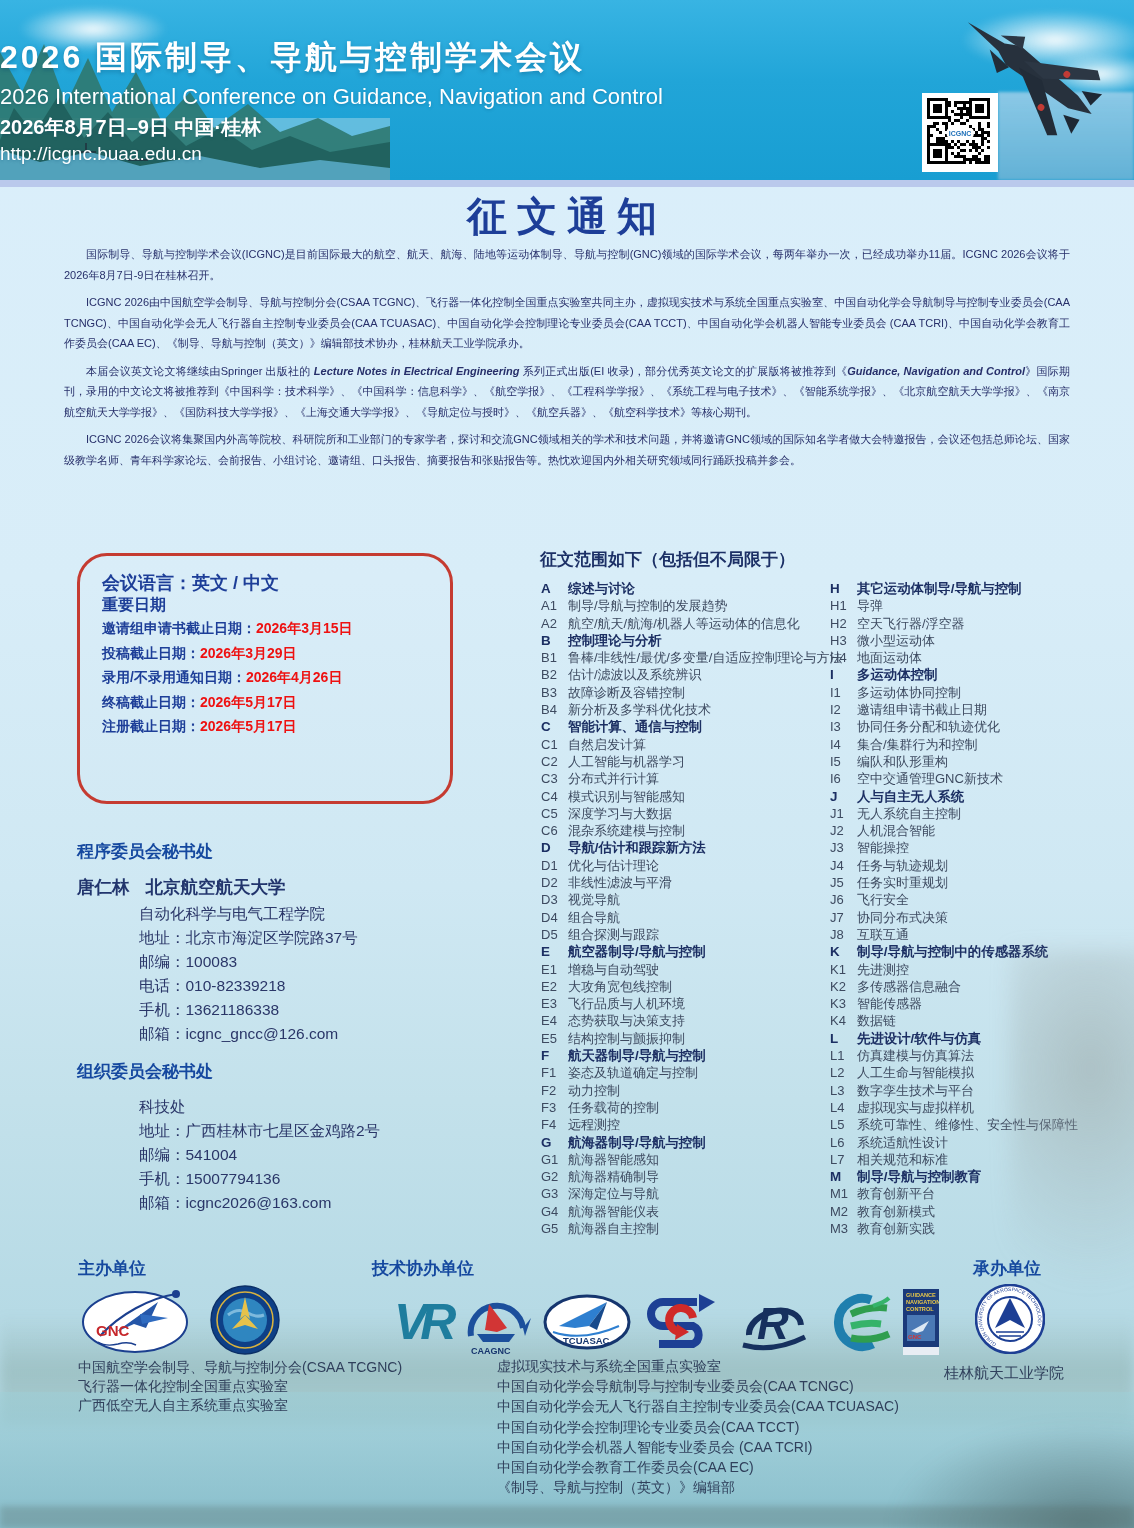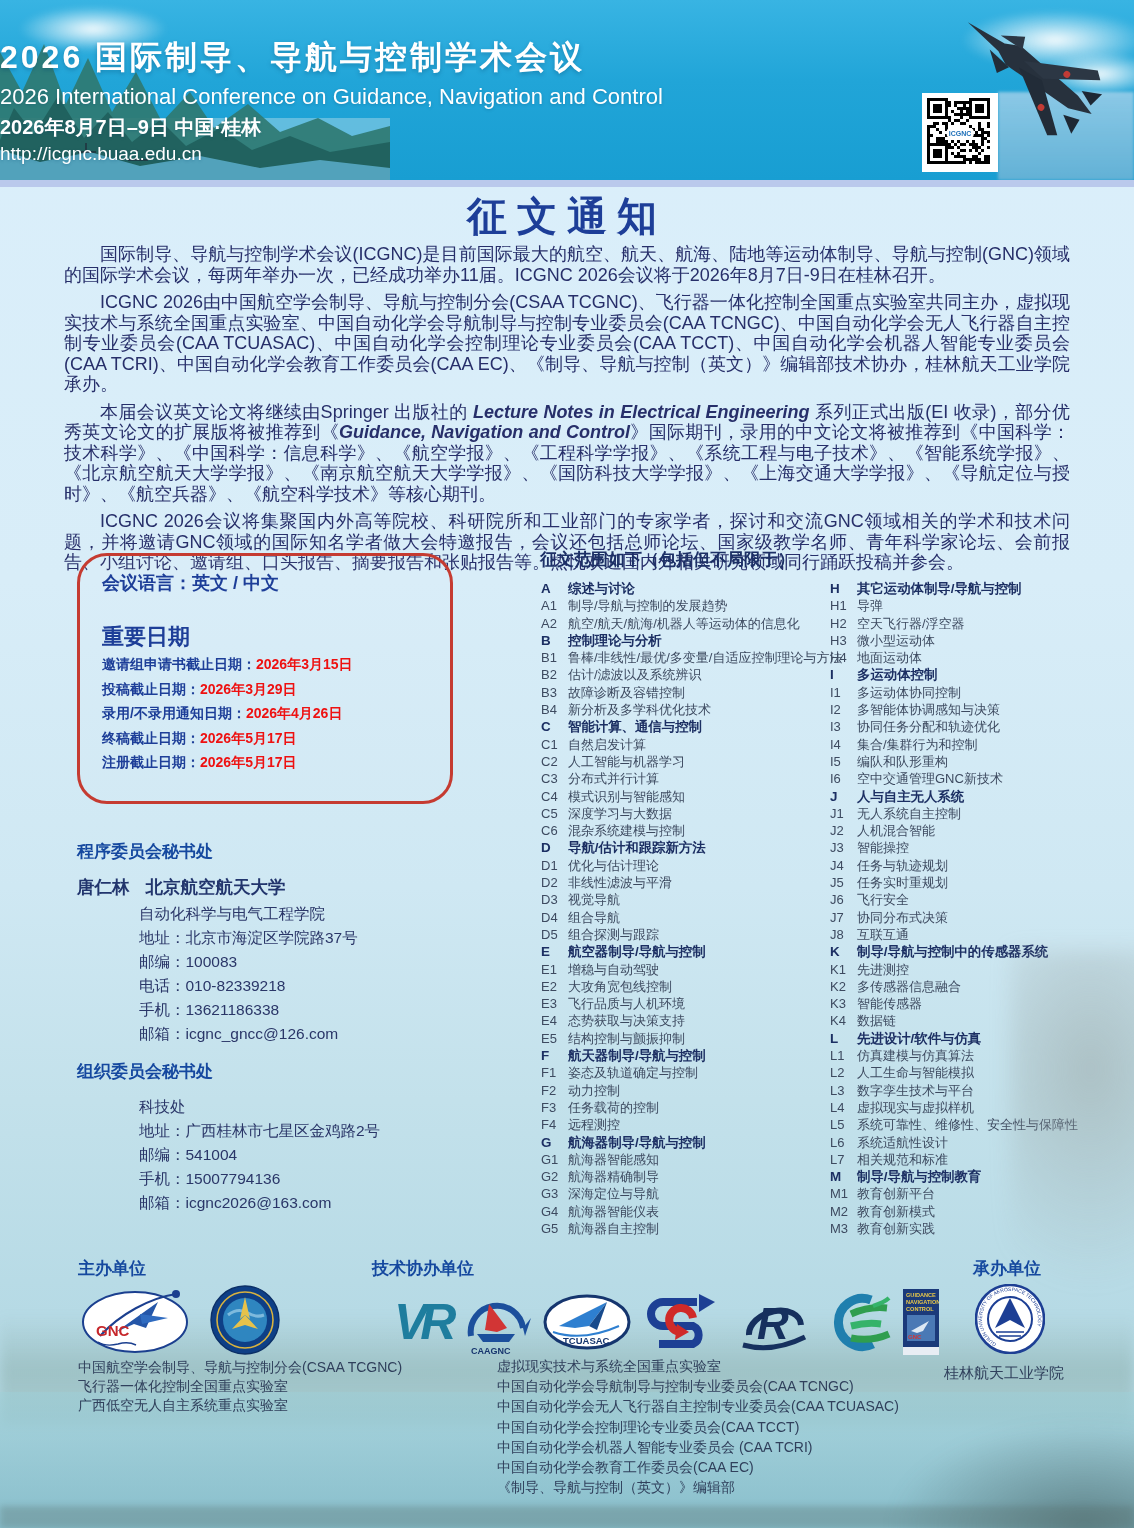--- a/index.html
+++ b/index.html
@@ -18,28 +18,28 @@
   .cloud{position:absolute;background:radial-gradient(ellipse at center,rgba(255,255,255,.95),rgba(255,255,255,0) 70%);filter:blur(3px);border-radius:50%;}
   .campus{position:absolute;left:998px;top:92px;width:136px;height:88px;
           background:linear-gradient(180deg,rgba(196,220,238,.65),rgba(148,190,216,.6));filter:blur(1.5px);}
   .qr{position:absolute;left:922px;top:93px;width:76px;height:79px;background:#ffffff;padding:5px;box-sizing:border-box;}
   .qr-label{position:absolute;left:50%;top:50%;transform:translate(-50%,-50%);background:#ffffff;border-radius:3px;
             color:#1d6fb8;font-size:7px;font-weight:bold;padding:1px 2px;}
   .divider{position:absolute;left:0;top:180px;width:1134px;height:7px;background:#bac9ec;}
   
   .cfp-title{position:absolute;top:189px;width:100%;text-align:center;font-size:40px;font-weight:bold;
              color:#1d3e98;letter-spacing:10px;}
-  .paras{position:absolute;left:64px;top:244px;width:1006px;color:#272f6a;font-size:18px;line-height:20.5px;text-align:justify;}
+  .paras{position:absolute;left:64px;top:244px;width:1006px;color:#272f6a;font-size:11px;line-height:20.5px;text-align:justify;}
   .para{margin:0 0 7px 0;text-indent:2em;}
   .em-seg{font-style:italic;font-weight:bold;}
   
   .infobox{position:absolute;left:77px;top:553px;width:376px;height:251px;border:3px solid #c53b31;
            border-radius:30px;padding:15px 12px 0 22px;box-sizing:border-box;background:rgba(255,255,255,0.04);}
   .lang-line{font-size:18px;font-weight:bold;color:#1d3e98;}
-  .dates-title{margin-top:27px;font-size:22px;font-weight:bold;color:#1d3e98;}
+  .dates-title{font-size:16px;font-weight:bold;color:#1d3e98;}
   .dl-row{font-size:14px;font-weight:bold;line-height:24.6px;white-space:nowrap;}
   .dl-label{color:#1d3e98;}
   .dl-date{color:#ee1111;}
   
   .topics-title{position:absolute;left:540px;top:548px;font-size:17px;font-weight:bold;color:#1c3066;}
   .tcol{position:absolute;top:580px;font-size:13px;line-height:17.3px;color:#3d4a60;}
   .tcol1{left:541px;width:292px;}
   .tcol2{left:830px;width:304px;}
   .tline{display:flex;white-space:nowrap;}
   .tcode{flex:0 0 27px;}
@@ -465,21 +465,21 @@
       <div class="tline tcat">
         <span class="tcode">I</span>
         <span class="tlabel">多运动体控制</span>
       </div>
       <div class="tline">
         <span class="tcode">I1</span>
         <span class="tlabel">多运动体协同控制</span>
       </div>
       <div class="tline">
         <span class="tcode">I2</span>
-        <span class="tlabel">多智能体协调感知与决策</span>
+        <span class="tlabel">邀请组申请书截止日期</span>
       </div>
       <div class="tline">
         <span class="tcode">I3</span>
         <span class="tlabel">协同任务分配和轨迹优化</span>
       </div>
       <div class="tline">
         <span class="tcode">I4</span>
         <span class="tlabel">集合/集群行为和控制</span>
       </div>
       <div class="tline">

